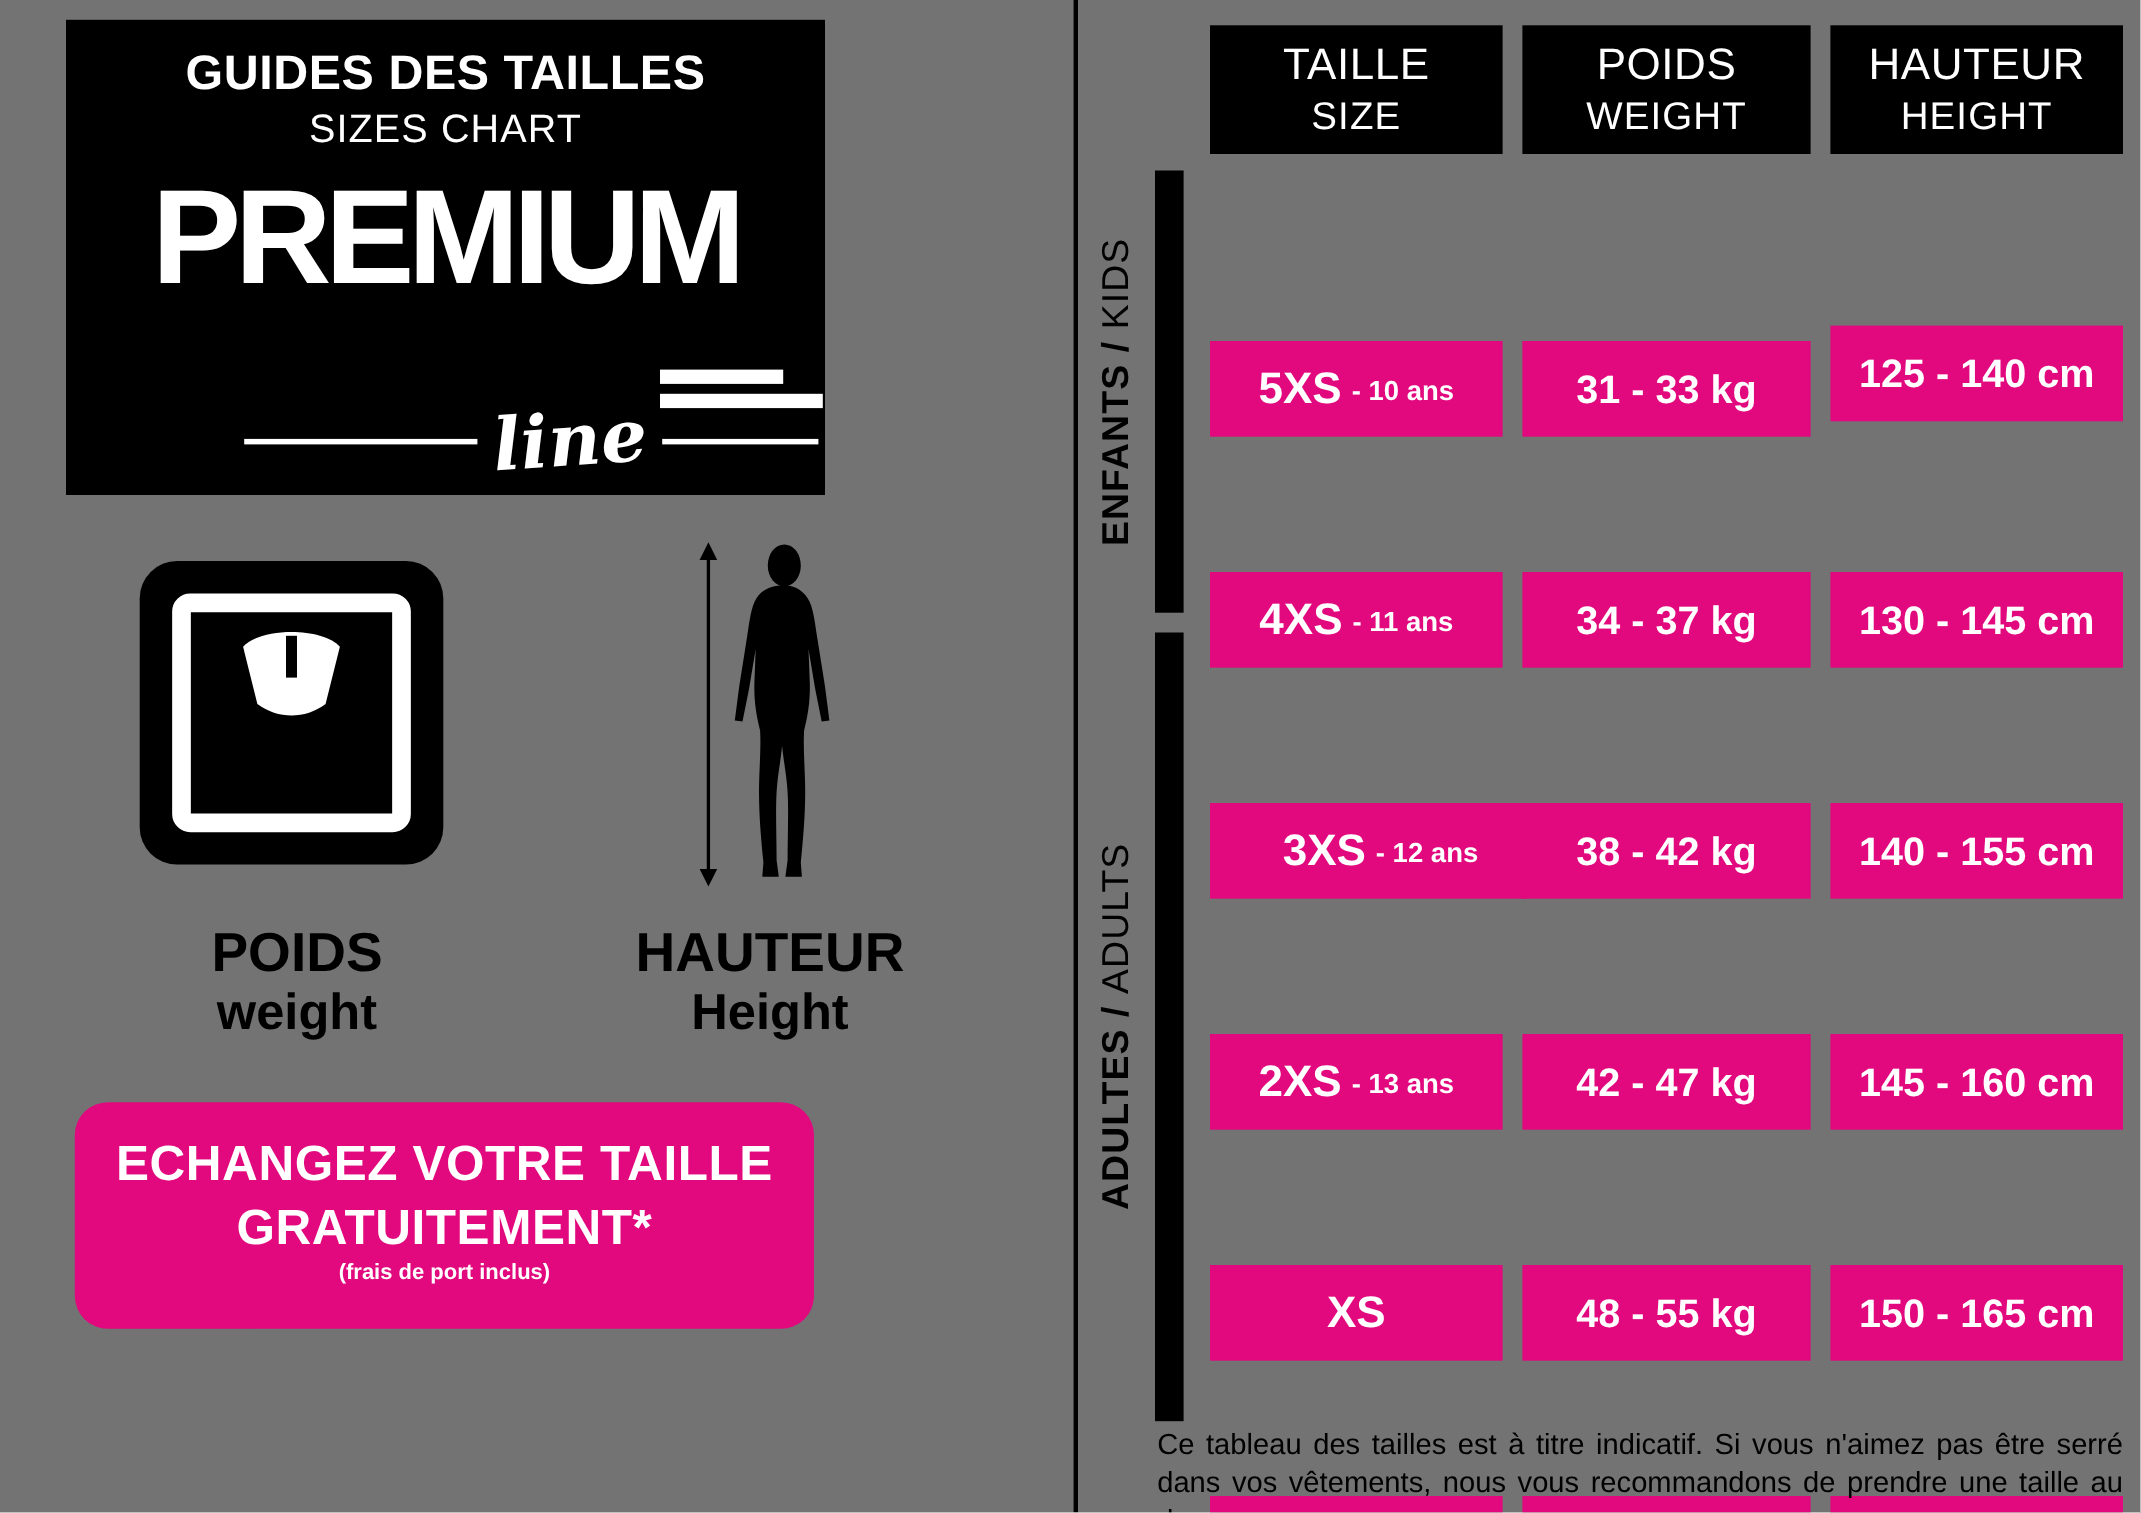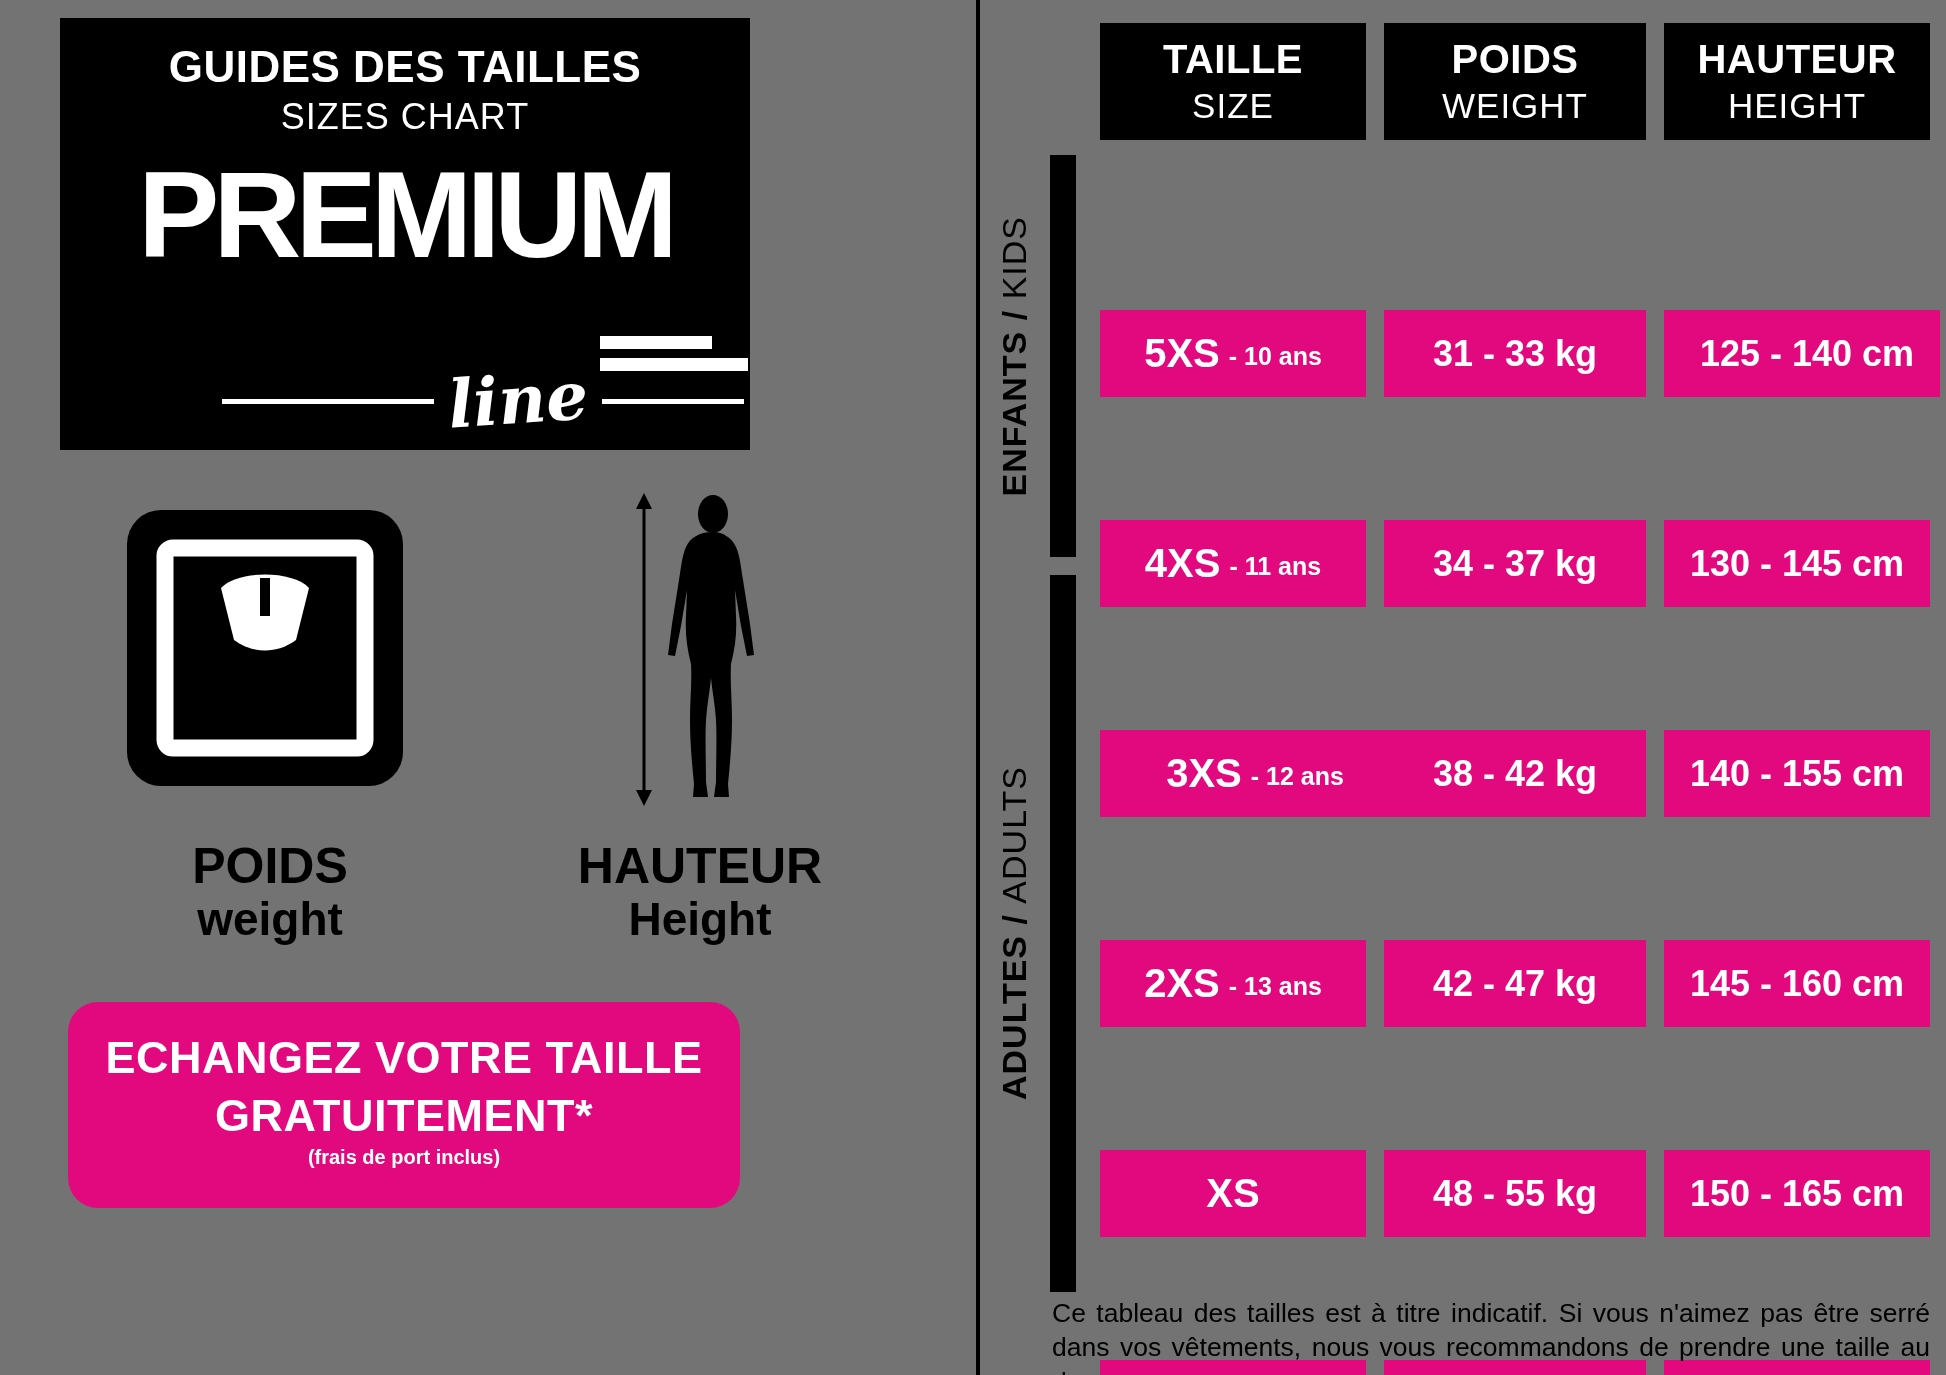--- a/index.html
+++ b/index.html
@@ -43,21 +43,21 @@
   .cta .l3{margin-top:4px;font-size:20px;font-weight:700;}
 
   .footnote{position:absolute;left:60px;top:1322px;width:680px;text-align:center;
             font-size:31px;font-weight:400;}
 
   
   .right{position:absolute;left:976px;top:0;width:970px;height:1375px;border-left:4px solid #000;box-sizing:border-box;}
 
   .col-head{position:absolute;top:23px;height:117px;background:#000;color:#fff;
             display:flex;flex-direction:column;align-items:center;justify-content:center;gap:4px;}
-  .col-head .fr{font-size:40px;font-weight:700;letter-spacing:0.5px;}
+  .col-head .fr{font-size:40px;font-weight:400;letter-spacing:0.5px;}
   .col-head .en{font-size:35px;font-weight:400;letter-spacing:1px;}
   .c1{left:120px;width:266px;}
   .c2{left:404px;width:262px;}
   .c3{left:684px;width:266px;}
 
   .group-bar{position:absolute;left:70px;width:26px;background:#000;}
   .bar-kids{top:155px;height:402px;}
   .bar-adults{top:575px;height:717px;}
 
   .group-label{position:absolute;left:2px;width:64px;display:flex;align-items:center;justify-content:center;}
@@ -174,21 +174,21 @@
     </div>
 
     <div class="row" style="top:155px;">
       <div class="cell sz c1" style="top:155px;">
           <span class="size-main">5XS</span>
           <span class="size-age">- 10 ans</span>
         </div>
       <div class="cell c2" style="top:155px;">
           <span class="val">31 - 33 kg</span>
         </div>
-      <div class="cell c3" style="top:155px;padding-left:10px;">
+      <div class="cell c3" style="top:141px;">
           <span class="val">125 - 140 cm</span>
         </div>
     </div>
     <div class="row" style="top:260px;">
       <div class="cell sz c1" style="top:260px;">
           <span class="size-main">4XS</span>
           <span class="size-age">- 11 ans</span>
         </div>
       <div class="cell c2" style="top:260px;">
           <span class="val">34 - 37 kg</span>

